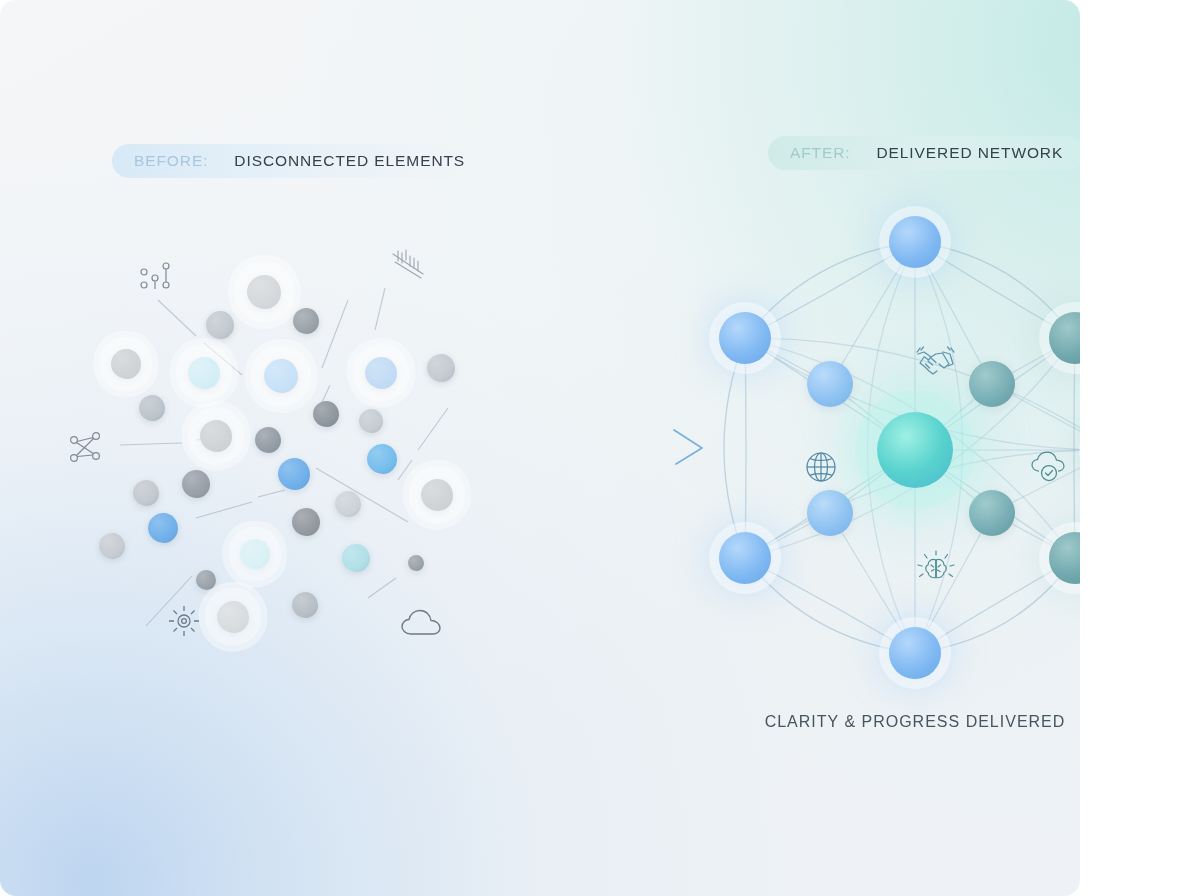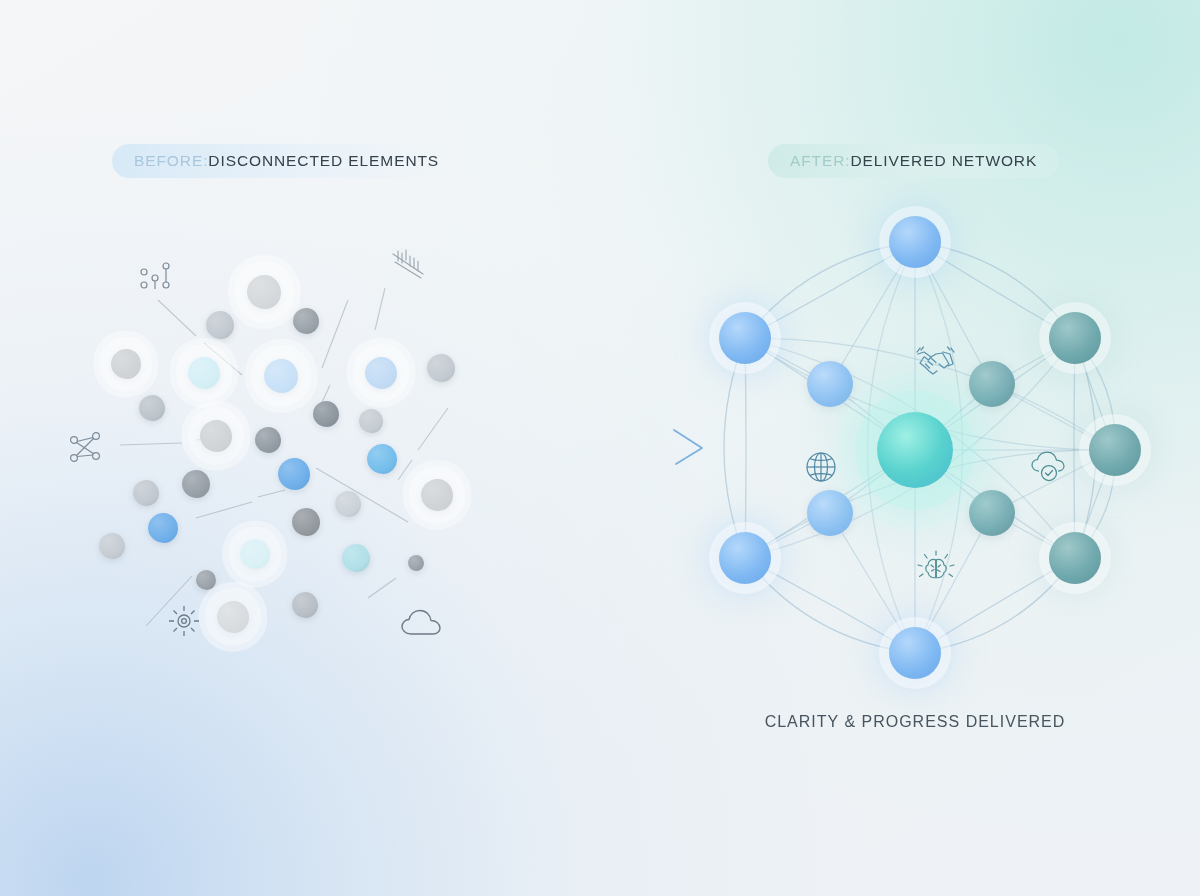--- a/index.html
+++ b/index.html
@@ -7,27 +7,28 @@
     margin: 0;
     padding: 0;
     background: #ffffff;
   }
   body {
     font-family: "Liberation Sans", sans-serif;
   }
 
   #stage {
     position: relative;
-    width: 1200px;
+    width: 1080px;
     height: 896px;
     overflow: hidden;
     background:
       radial-gradient(circle at 1120px 40px, rgba(186, 232, 226, 0.85) 0%, rgba(198, 236, 230, 0.55) 18%, rgba(222, 242, 240, 0.22) 36%, rgba(240, 243, 246, 0) 58%),
       radial-gradient(circle at 90px 880px, rgba(186, 211, 240, 0.92) 0%, rgba(197, 219, 242, 0.6) 16%, rgba(219, 231, 246, 0.28) 34%, rgba(240, 243, 246, 0) 55%),
       linear-gradient(150deg, #f4f6f8 0%, #f2f5f7 40%, #eef2f5 70%, #eef2f6 100%);
+    border-radius: 16px;
   }
 
   
   .pill {
     position: absolute;
     display: inline-flex;
     align-items: center;
     height: 34px;
     padding: 0 22px;
     border-radius: 17px;
@@ -36,26 +37,26 @@
     white-space: nowrap;
     font-weight: 400;
   }
   #pill-before {
     left: 112px;
     top: 144px;
     background: linear-gradient(90deg, rgba(214, 233, 247, 0.95) 0%, rgba(226, 239, 250, 0.55) 55%, rgba(238, 243, 248, 0) 100%);
   }
   #pill-after {
     left: 768px;
-    top: 144px;
+    top: 136px;
     background: linear-gradient(90deg, rgba(205, 234, 231, 0.9) 0%, rgba(222, 241, 239, 0.6) 50%, rgba(240, 248, 248, 0.15) 100%);
   }
   .pill .prefix { color: #a8c6dd; }
   #pill-after .prefix { color: #a3cbc8; }
-  .pill .main { color: #35414b; }
+  .pill .main { color: #35414b; margin-left: 26px; }
 
   
   #transform-block {
     position: absolute;
     left: 478px;
     top: 424px;
     width: 244px;
     text-align: center;
   }
   #arrow-wrap { height: 42px; position: relative; }

